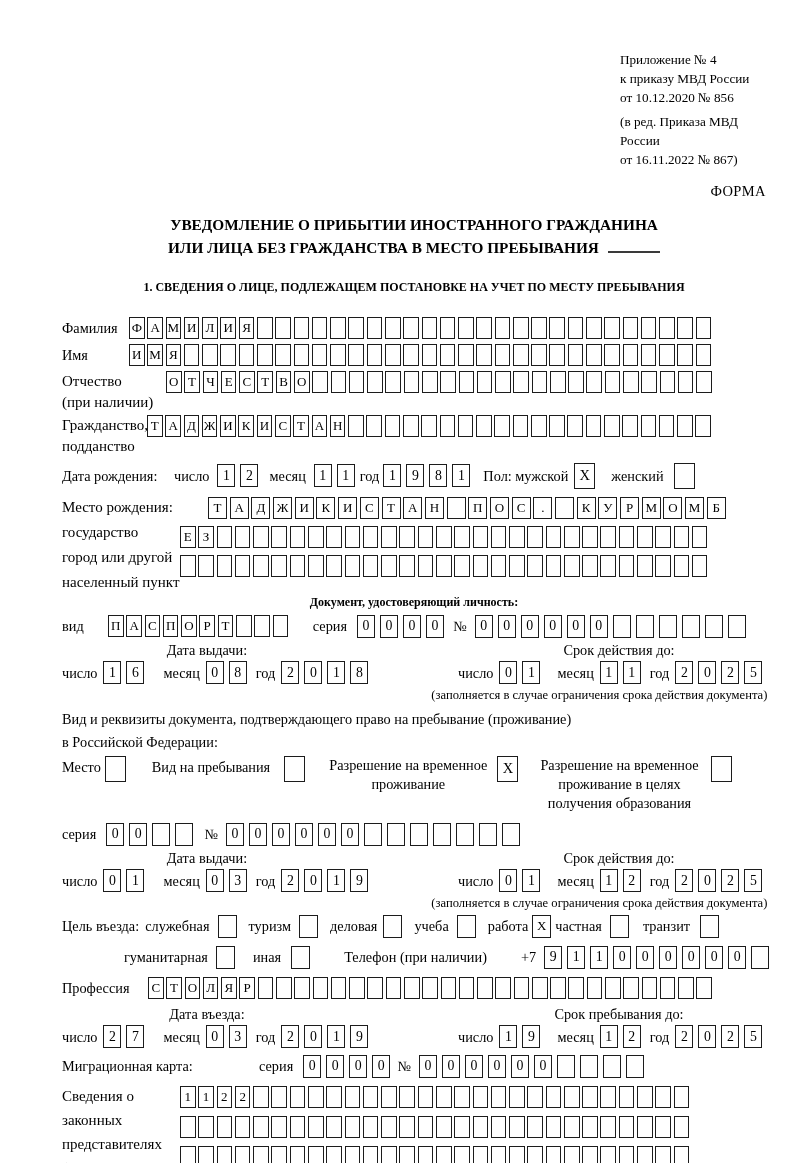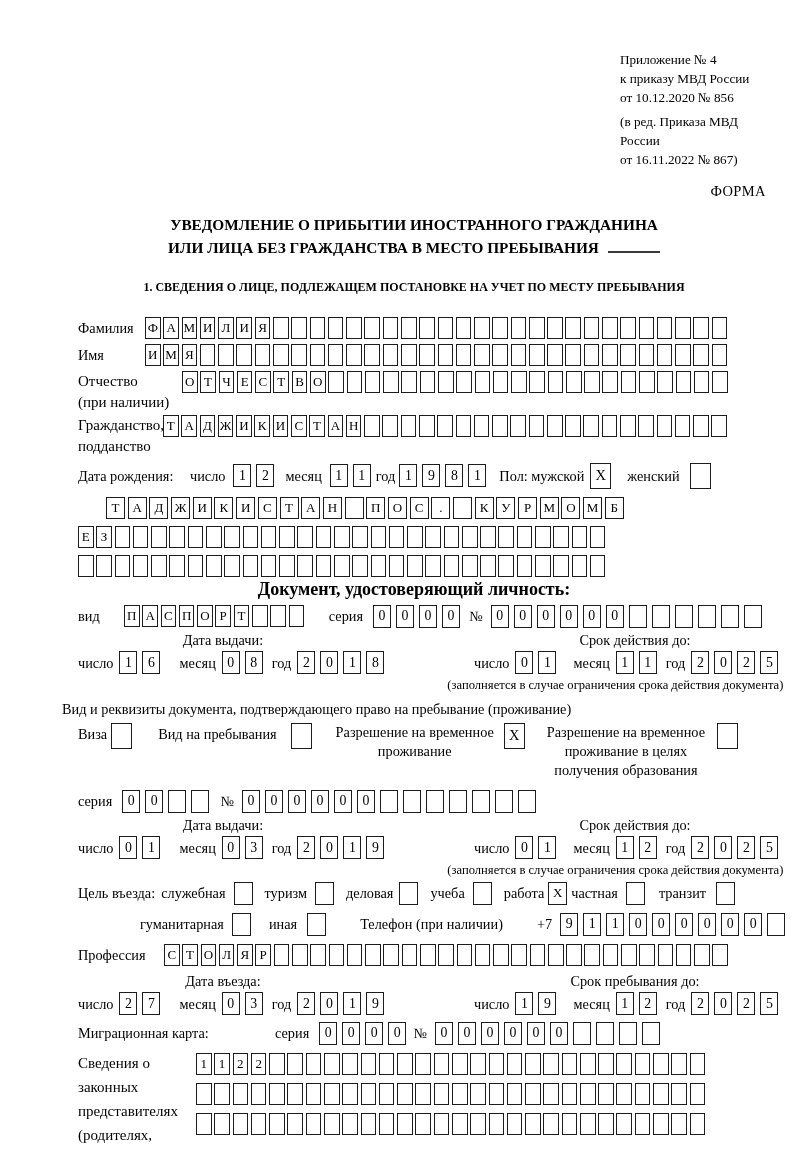--- a/index.html
+++ b/index.html
@@ -10,21 +10,21 @@
     color:#000;background:#fff;overflow:hidden;position:relative;
   }
   
   .annex{margin-left:558px;font-size:13.2px;line-height:19px;}
   .annex .gap{margin-top:5px;}
   .forma{text-align:right;font-weight:normal;font-size:14.5px;margin-top:14px;letter-spacing:.4px;}
   .title{text-align:center;font-weight:bold;font-size:15.3px;margin-top:14px;line-height:1.5;}
   .blank{display:inline-block;width:52px;height:13px;border-bottom:2.4px solid #3a3a3a;margin-left:9px;}
   .sec{font-weight:bold;font-size:12px;margin-top:20px;text-align:center;white-space:nowrap;}
   
-  .frow{display:flex;align-items:flex-start;margin-left:16px;}
+  .frow{display:flex;align-items:flex-start;}
   .lbl{font-size:14.3px;flex:none;line-height:22px;}
   .lbl2{font-size:15px;line-height:21px;flex:none;}
   .cells{display:inline-flex;flex:none;}
   .cell{
     width:13.6px;height:20px;border:1.7px solid #1c1c1c;margin-right:2.7px;
     display:inline-flex;align-items:center;justify-content:center;
     font-size:13px;flex:none;
   }
   .wcells .cell{width:17px;}
   .gcells .cell{width:16px;height:21px;margin-right:5px;font-size:13.8px;}
@@ -242,20 +242,26 @@
         <span class="cell">8</span>
         <span class="cell">1</span>
       </span>
     <span class="lbl" style="margin:0 6px 0 8px">Пол: мужской</span>
     <span class="cbx">X</span>
     <span class="lbl" style="margin:0 10px 0 16px">женский</span>
     <span class="cbx"></span>
   </div>
 
   <div class="frow mt8">
+    <span style="width:118px;flex:none">
+      <span class="lbl2" style="display:block;white-space:nowrap">Место рождения:</span>
+      <span class="lbl2" style="display:block;margin-top:4px">государство</span>
+      <span class="lbl2" style="display:block;margin-top:4px;white-space:nowrap">город или другой</span>
+      <span class="lbl2" style="display:block;margin-top:4px;white-space:nowrap">населенный пункт</span>
+    </span>
     <span>
       <span class="cells wcells" style="margin-left:28px">
           <span class="cell">Т</span>
           <span class="cell">А</span>
           <span class="cell">Д</span>
           <span class="cell">Ж</span>
           <span class="cell">И</span>
           <span class="cell">К</span>
           <span class="cell">И</span>
           <span class="cell">С</span>
@@ -334,21 +340,21 @@
           <span class="cell"></span>
           <span class="cell"></span>
           <span class="cell"></span>
           <span class="cell"></span>
           <span class="cell"></span>
           <span class="cell"></span>
         </span>
     </span>
   </div>
 
-  <div class="sec mt2" style="font-size:18px">Документ, удостоверяющий личность:</div>
+  <div class="sec mt2" style="font-size:12px">Документ, удостоверяющий личность:</div>
 
   <div class="frow mt5" style="align-items:center">
     <span class="lbl" style="width:46px">вид</span>
     <span class="cells">
         <span class="cell">П</span>
         <span class="cell">А</span>
         <span class="cell">С</span>
         <span class="cell">П</span>
         <span class="cell">О</span>
         <span class="cell">Р</span>
@@ -423,23 +429,24 @@
             <span class="cell">0</span>
             <span class="cell">2</span>
             <span class="cell">5</span>
           </span>
       </div>
       <div class="dnote">(заполняется в случае ограничения срока действия документа)</div>
     </div>
   </div>
 
   <div class="lbl mt5" style="line-height:23px">Вид и реквизиты документа, подтверждающего право на пребывание (проживание)</div>
+  <div class="lbl" style="line-height:23px">в Российской Федерации:</div>
 
   <div class="frow mt2">
-    <span class="lbl" style="margin-right:4px">Виза</span>
+    <span class="lbl" style="margin-right:4px">Место</span>
     <span class="cbx"></span>
     <span class="lbl" style="margin:0 14px 0 26px">Вид на пребывания</span>
     <span class="cbx"></span>
     <span class="cbgroup" style="margin-left:24px">
       <div>Разрешение на временное</div>
       <div>проживание</div>
     </span>
     <span class="cbx" style="margin-left:10px">X</span>
     <span class="cbgroup" style="margin-left:22px">
       <div>Разрешение на временное</div>

